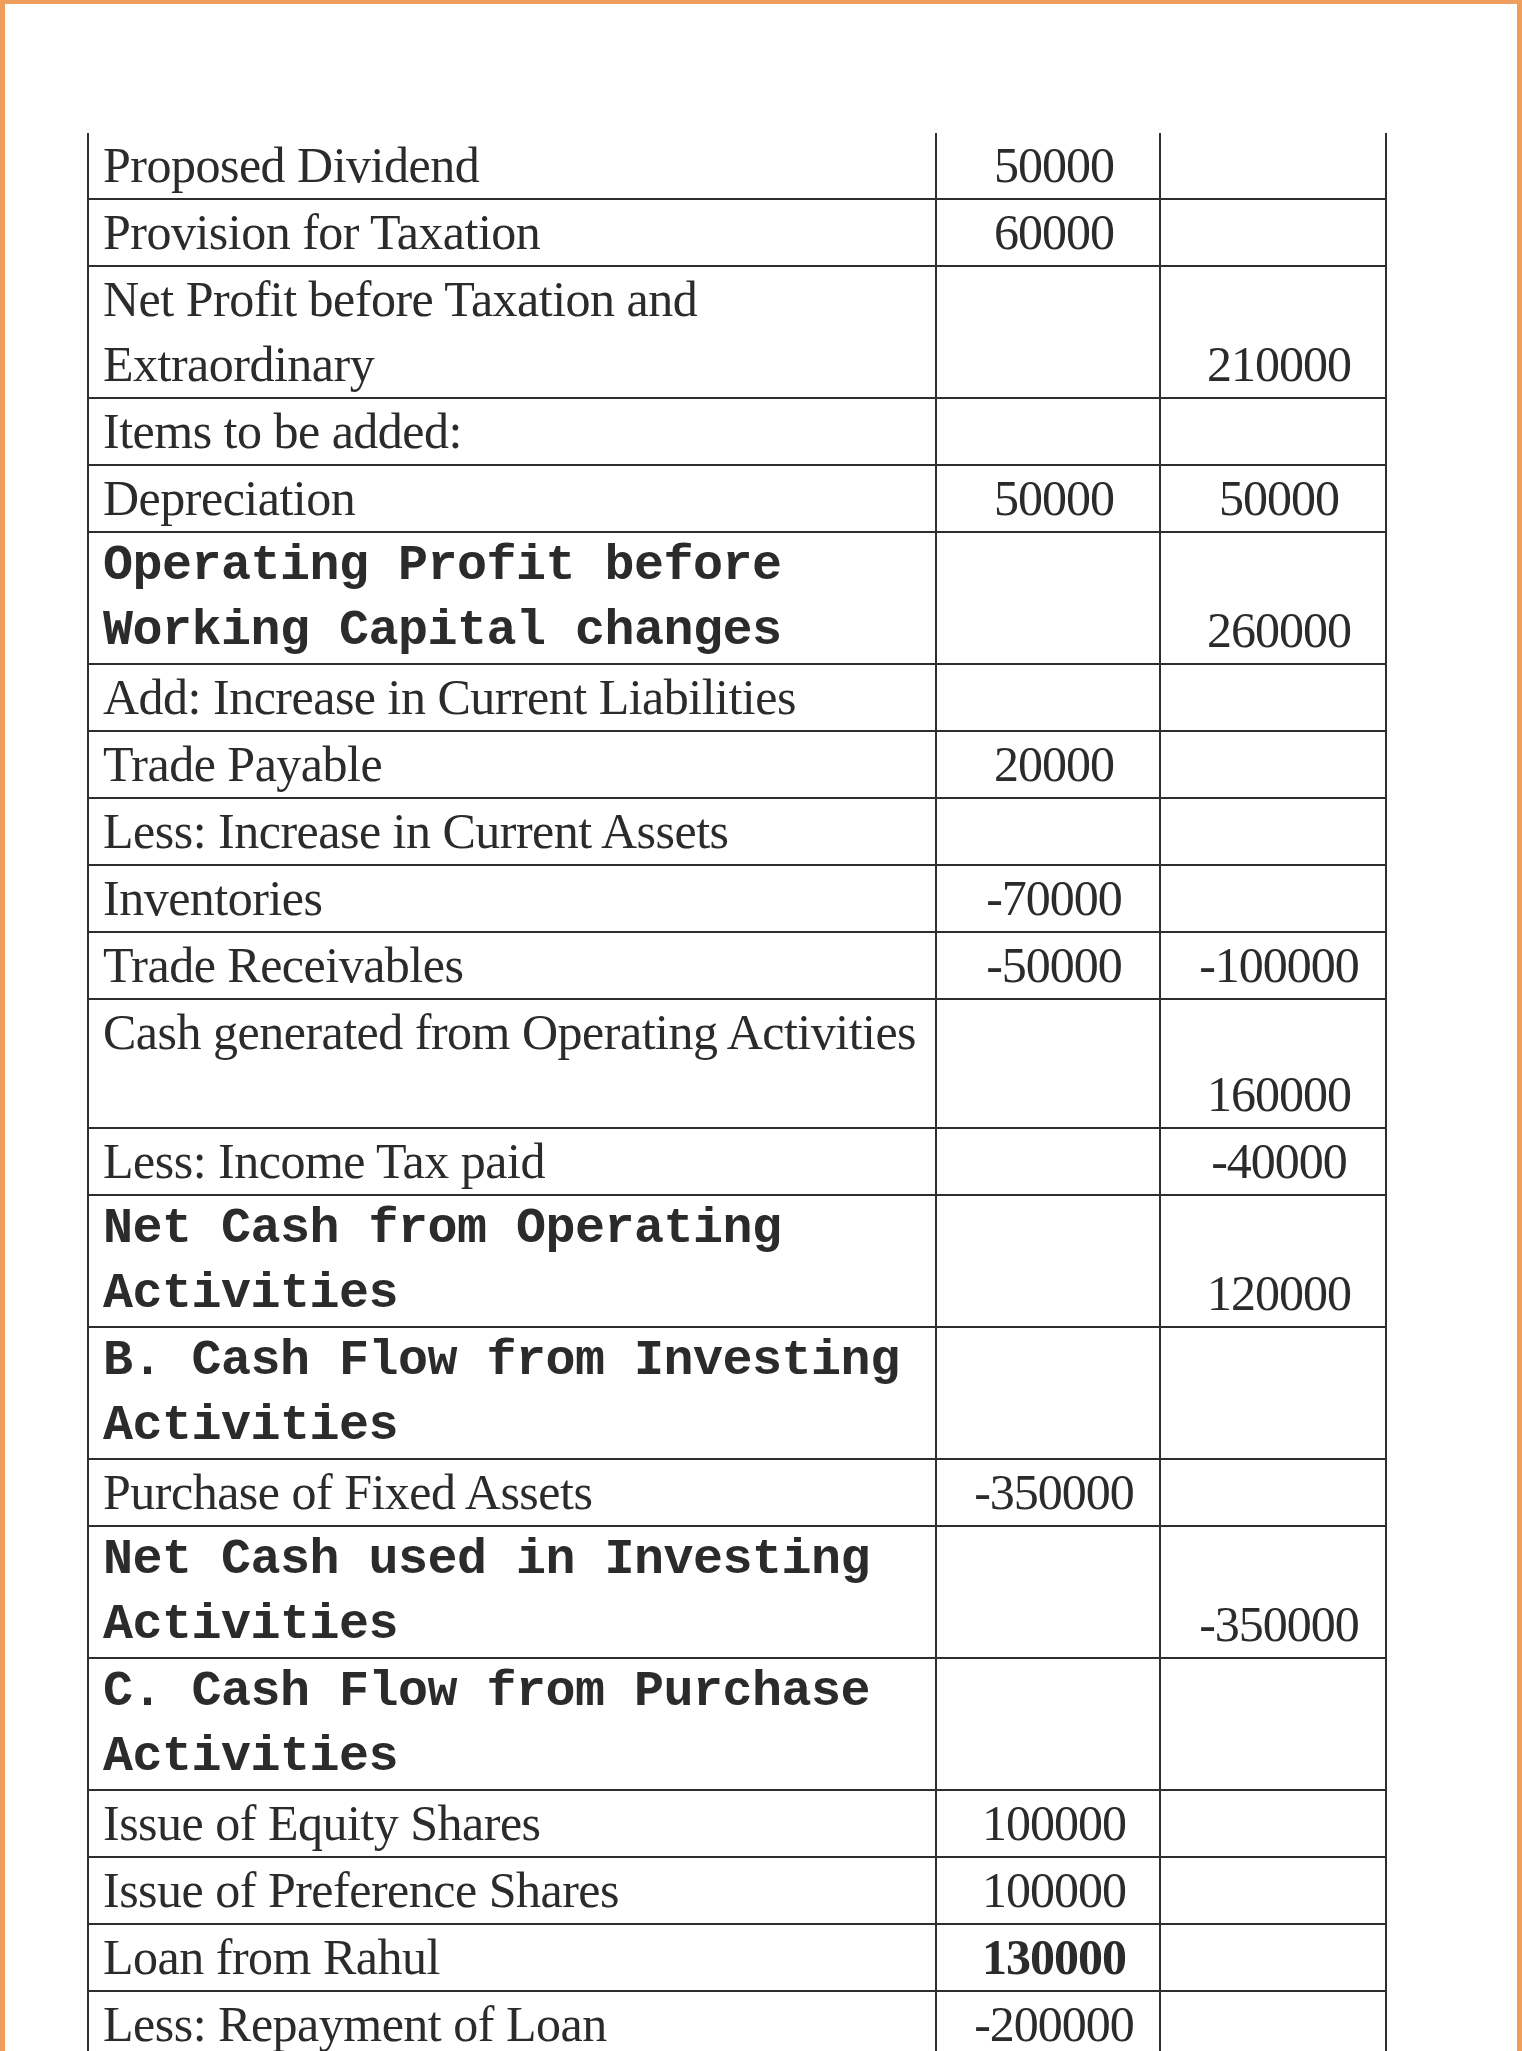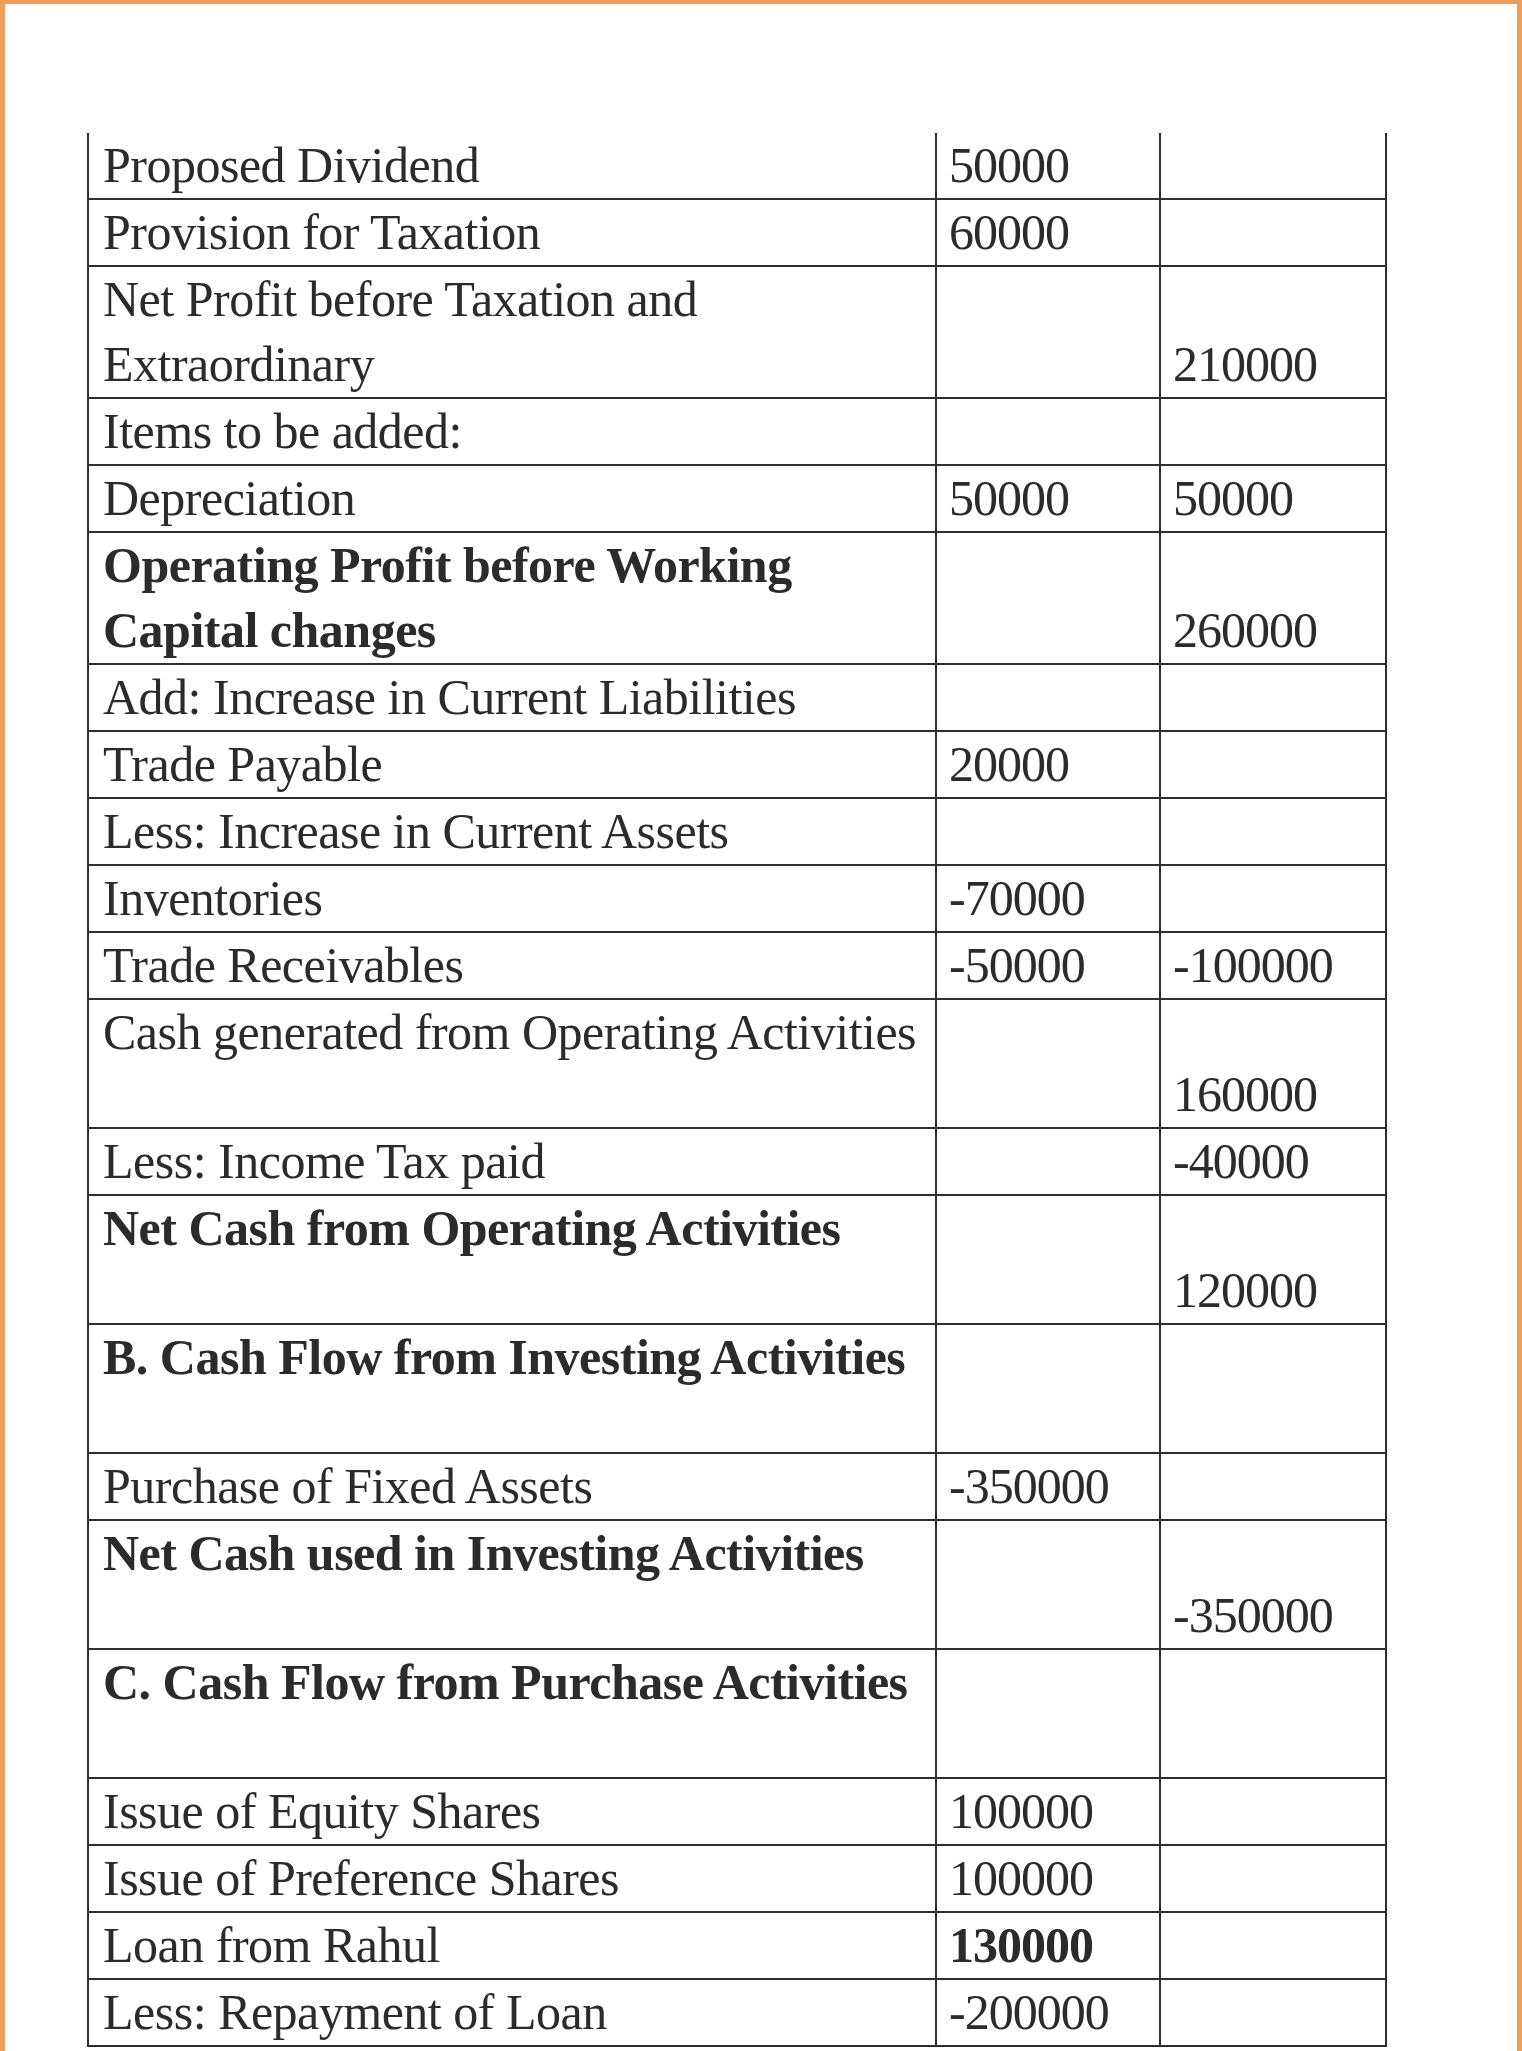--- a/index.html
+++ b/index.html
@@ -54,22 +54,23 @@
     table.cf tr.single td { height: 62px; }
     table.cf tr.double td { height: 127px; }
     table.cf td.label {
       vertical-align: top;
       padding-left: 14px;
       letter-spacing: -0.5px;
     }
     table.cf td.amt {
       padding-left: 12px;
       letter-spacing: -1px;
+      text-align: center;
     }
-    .bold { font-weight: bold; }
+    .bold { font-weight: bold; font-family: Liberation Mono, monospace; }
   </style>
 </head>
 <body style="--accent: #ee9d5a;">
 
 <div class="frame-top"></div>
 <div class="frame-left"></div>
 <div class="frame-right"></div>
 
 <div class="sheet">
   <table class="cf">

